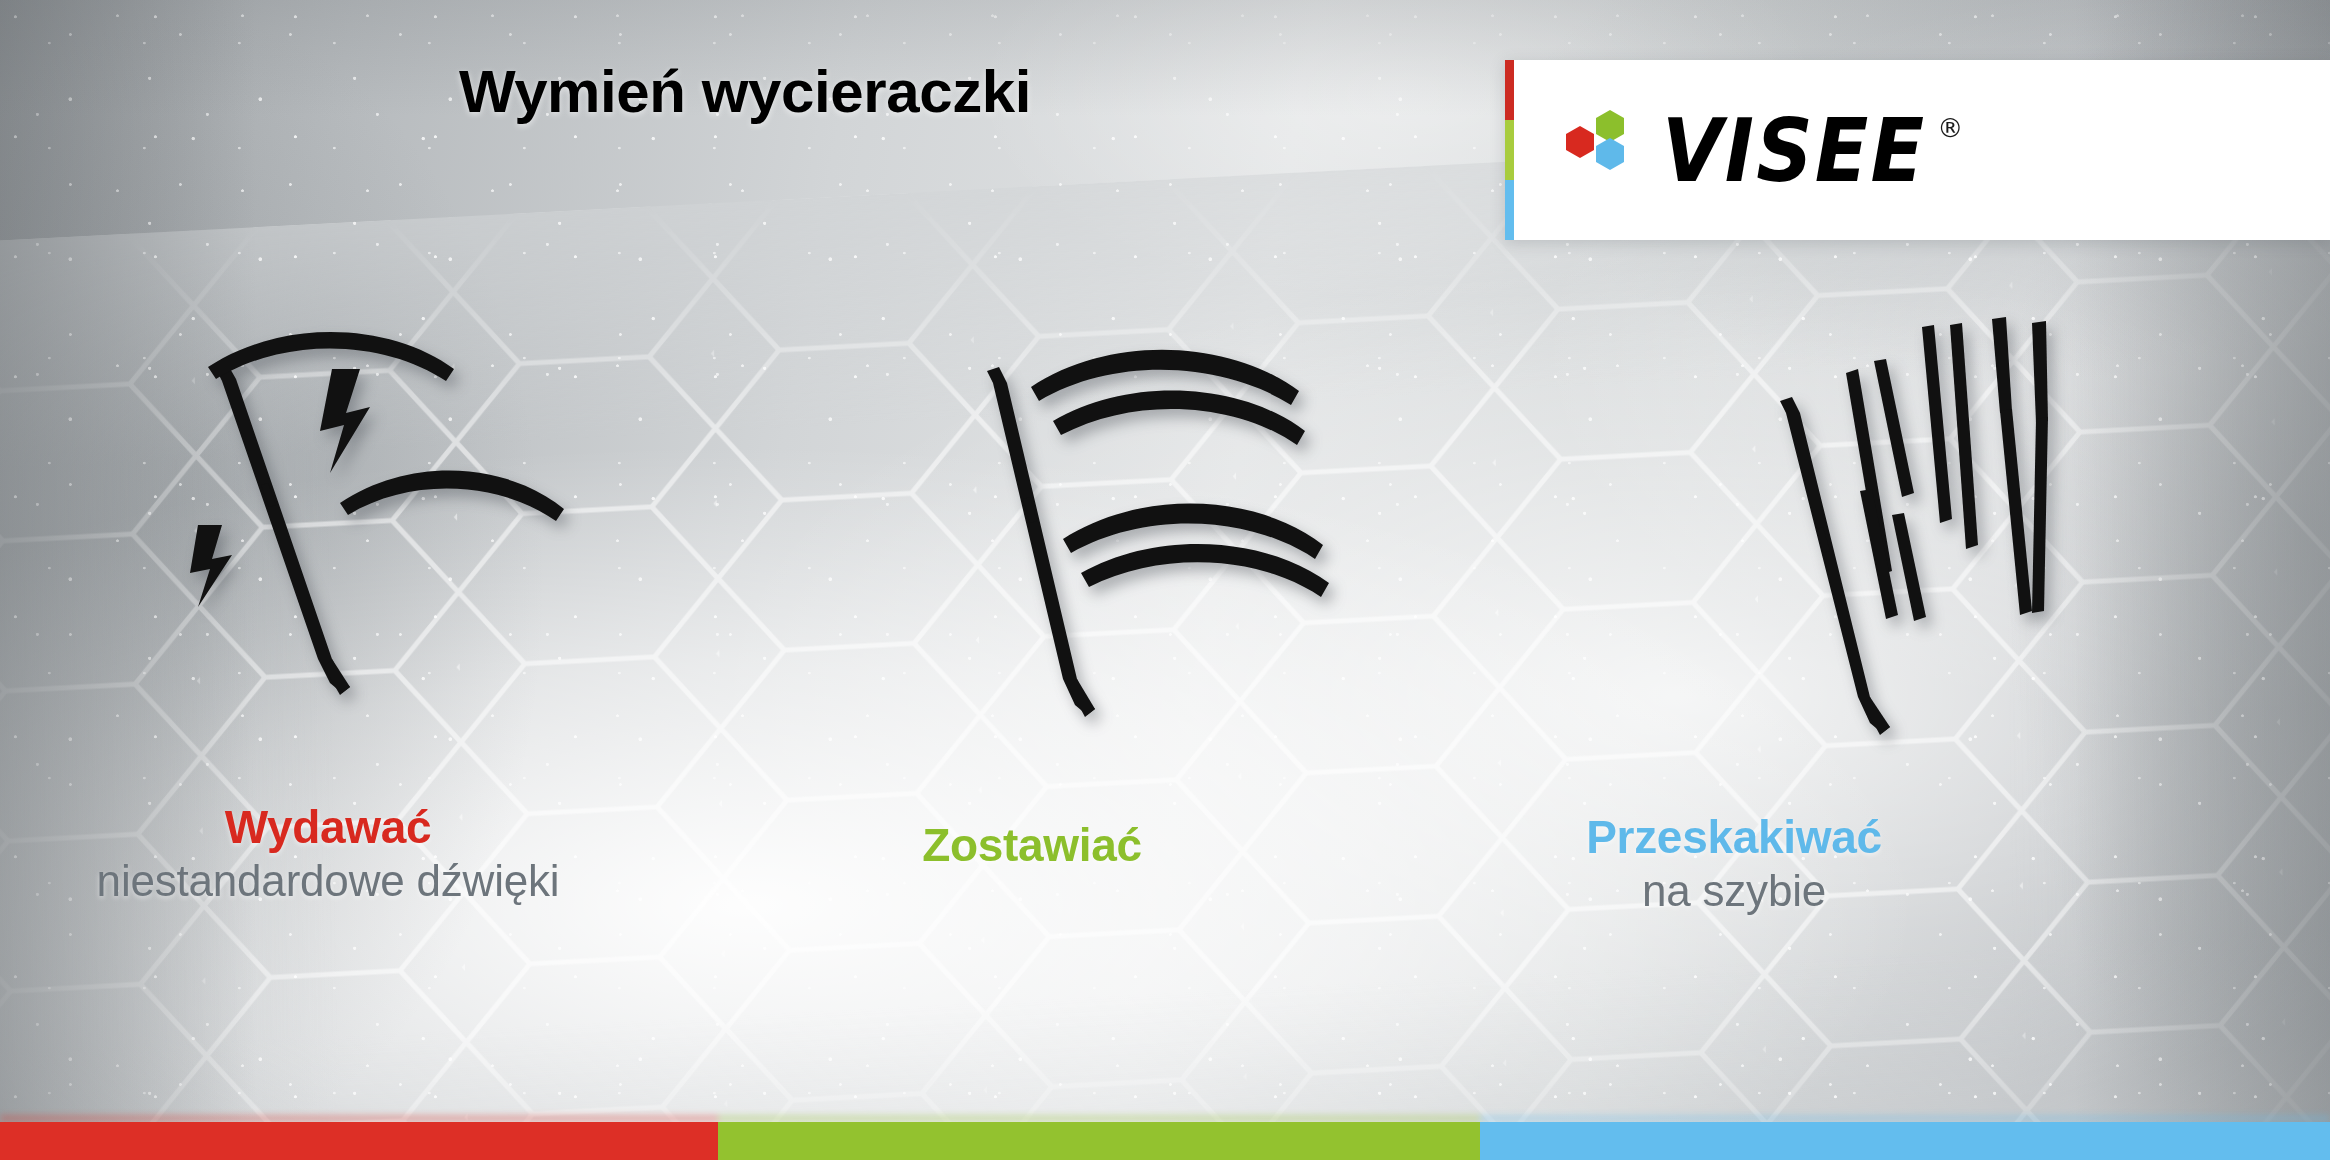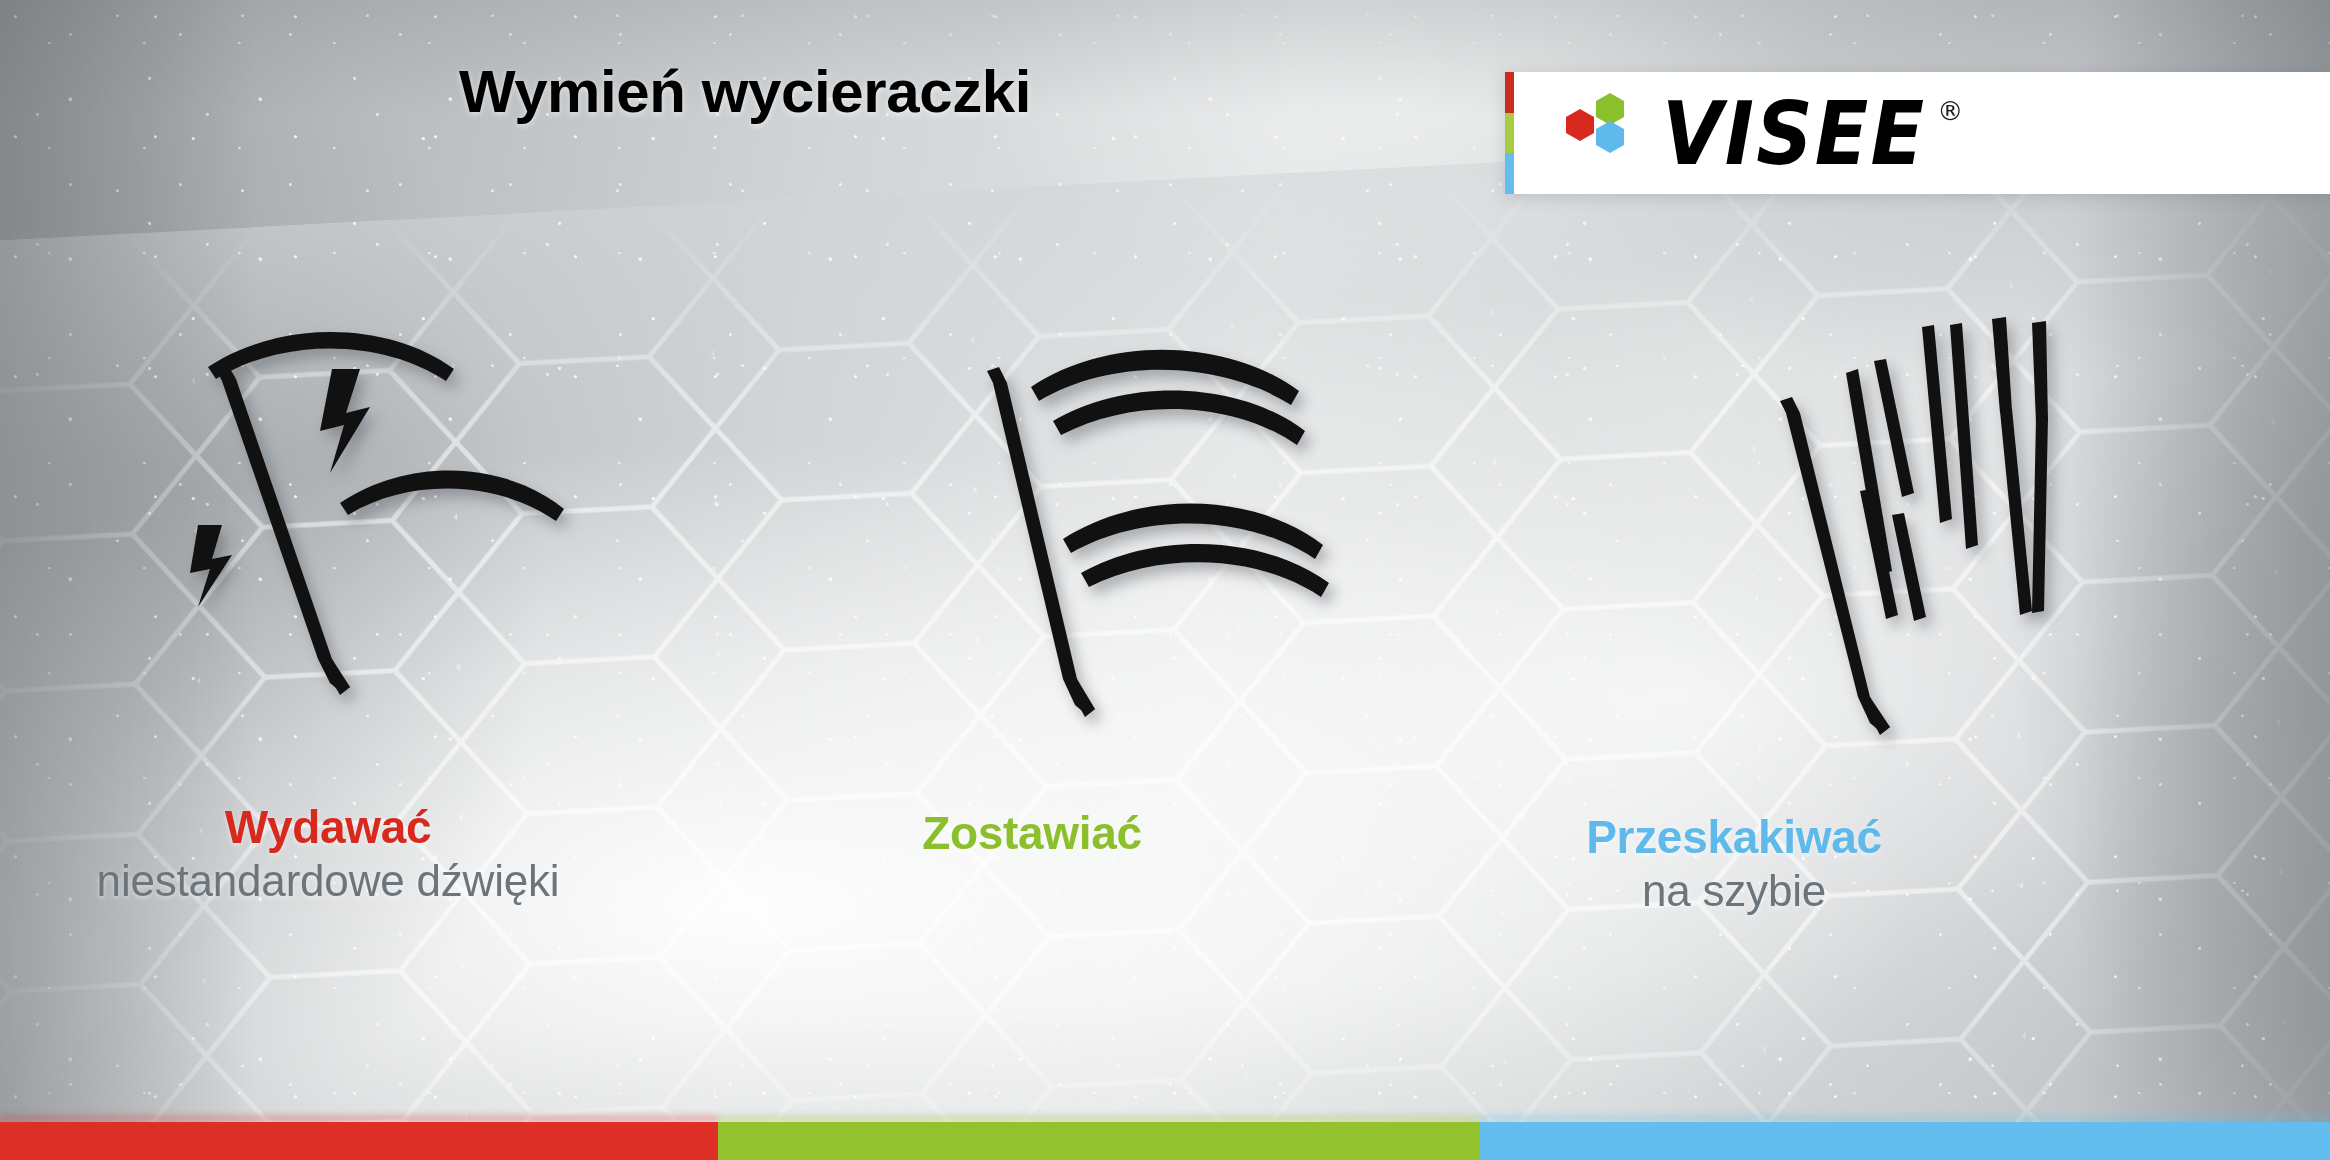--- a/index.html
+++ b/index.html
@@ -93,22 +93,22 @@
     font-size:58px; font-weight:normal;
     color:#878f96;
     letter-spacing:-0.2px;
     line-height:1.14;
     text-shadow:0 2px 6px rgba(255,255,255,0.55);
   }
 
   
   .logo-panel {
     position:absolute;
-    left:1505px; top:72px;
-    width:825px; height:122px;
+    left:1505px; top:60px;
+    width:825px; height:180px;
     z-index:7;
     display:flex; align-items:center;
     box-shadow:0 3px 14px rgba(80,88,95,0.22);
   }
   .logo-bar {
     width:9px; height:100%;
     display:flex; flex-direction:column;
     flex:0 0 auto;
   }
   .logo-bar span { flex:1 1 0; display:block; }
@@ -184,21 +184,21 @@
   .cap-sub {
     font-size:44px; font-weight:normal;
     color:#6d757c;
     line-height:1.22;
     letter-spacing:-0.2px;
     text-shadow:0 2px 5px rgba(255,255,255,0.5);
   }
   .c1 .cap-title { color:#d8291f; }
   .c2 .cap-title { color:#8cbf2c; }
   .c3 .cap-title { color:#5fb9ea; }
-  .c2 .cap-title, .c2 .cap-sub { margin-top:6px; }
+  .c2 .cap-title, .c2 .cap-sub { margin-top:18px; }
   .c3 .cap-title { margin-top:10px; }
 
   
   .bottom-strip {
     position:absolute;
     left:0; bottom:0; width:2330px; height:38px;
     display:flex;
     z-index:8;
   }
   .strip-seg { height:100%; }

